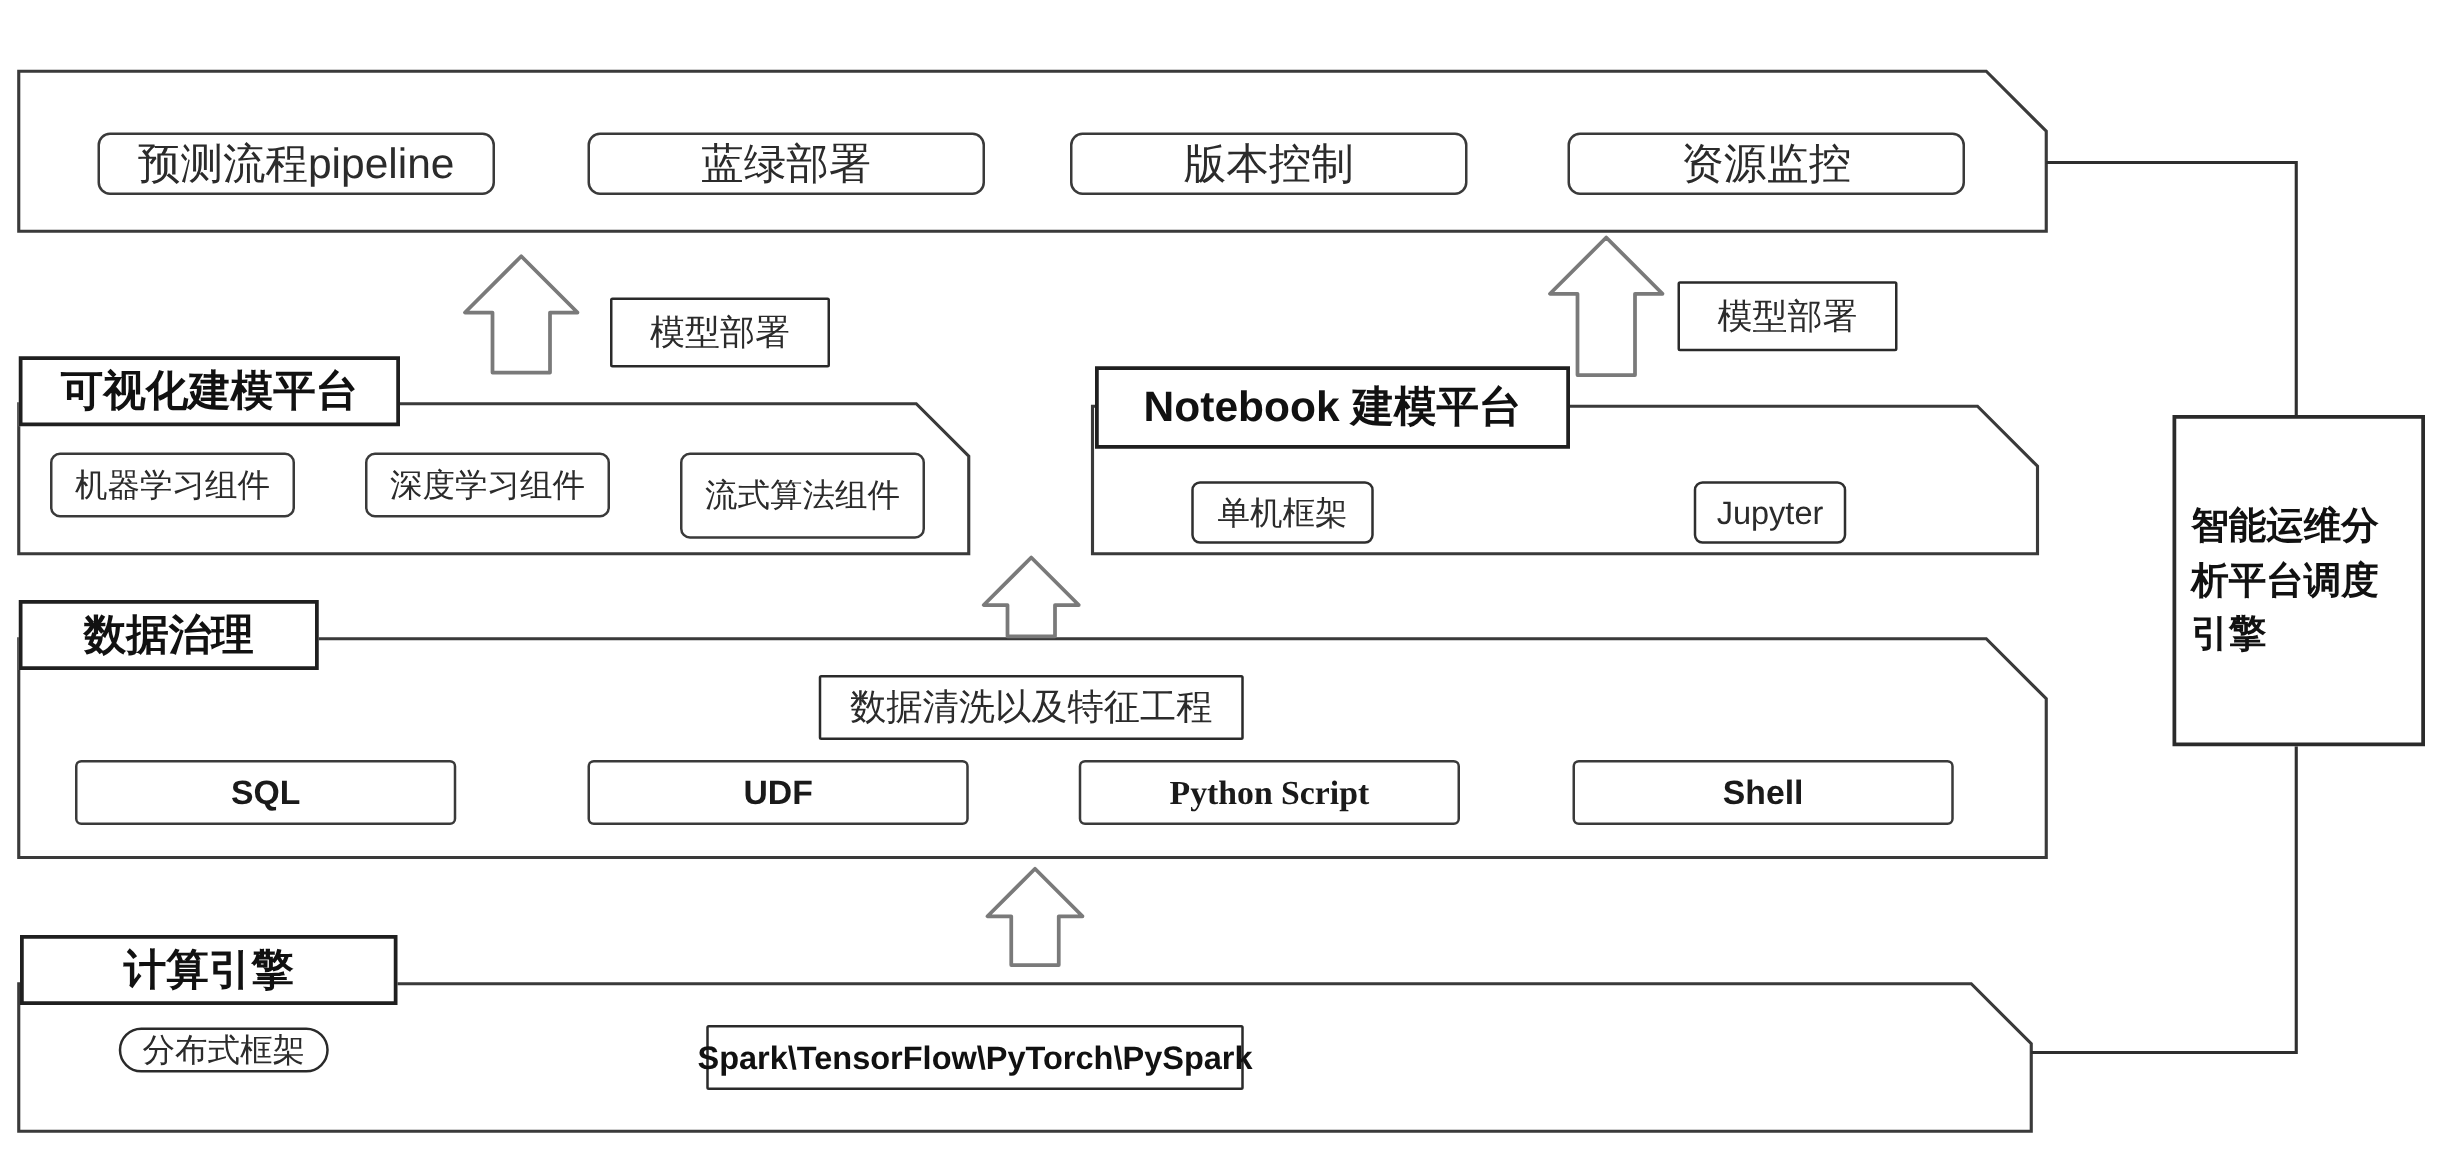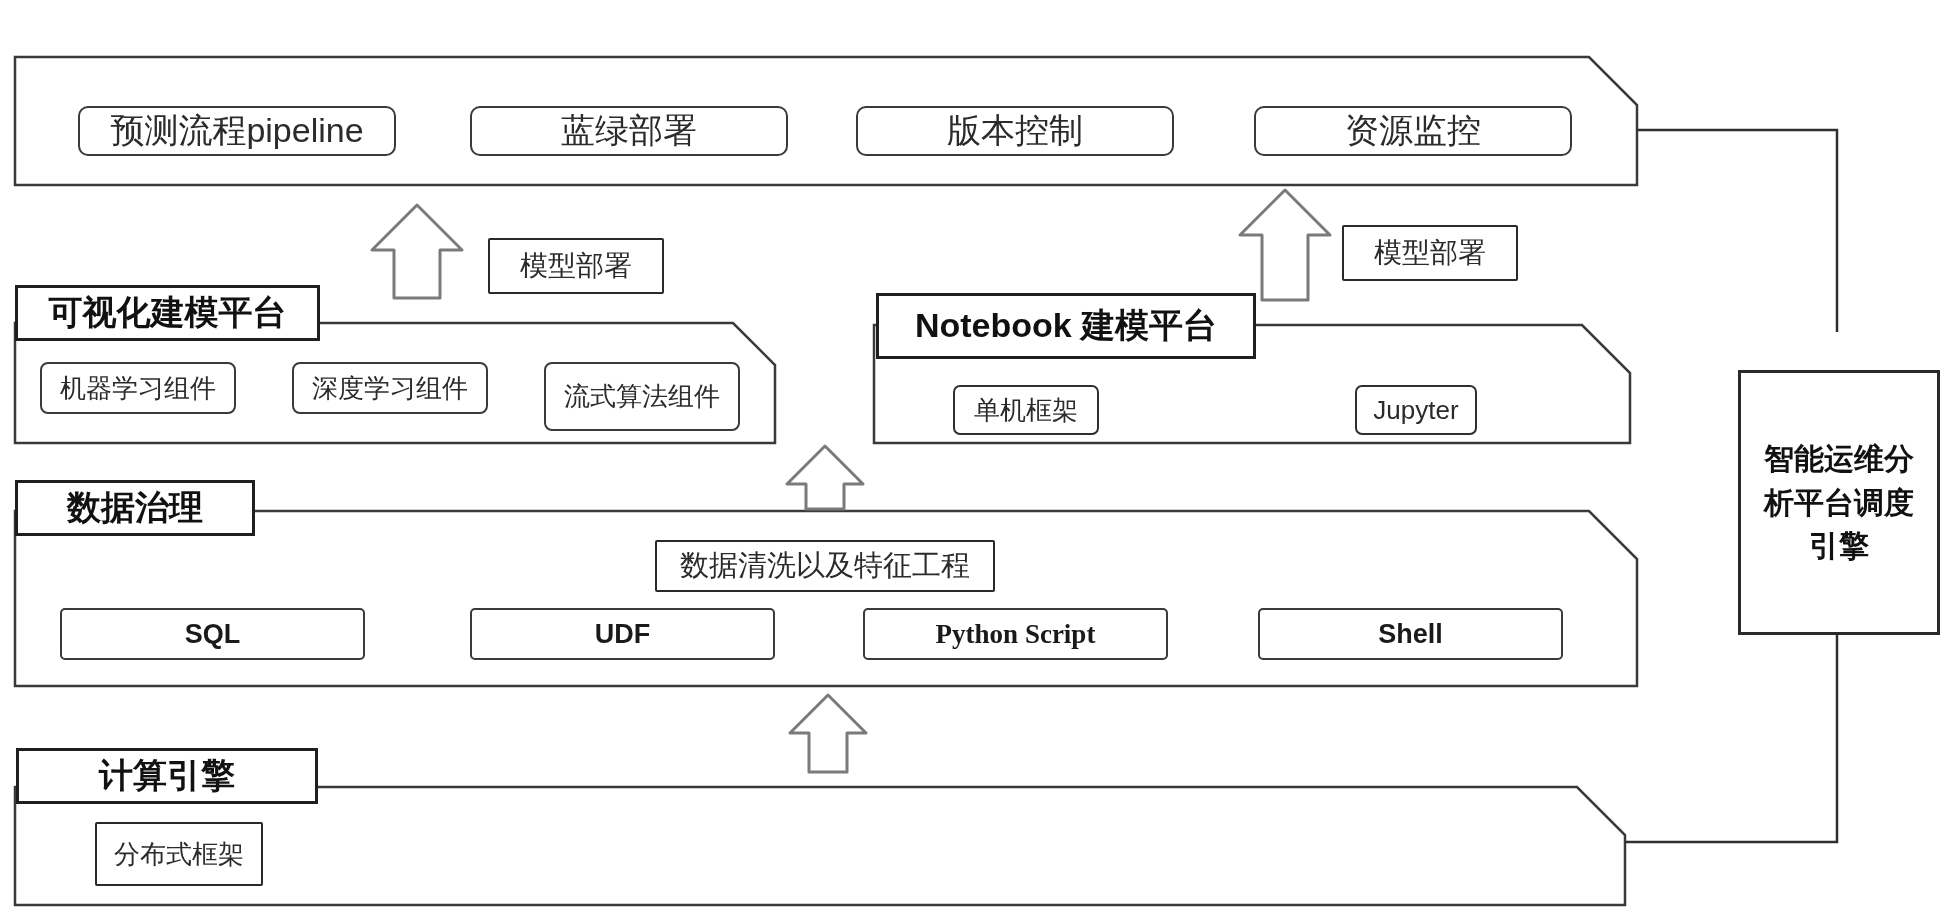--- a/index.html
+++ b/index.html
@@ -11,21 +11,21 @@
   .box{position:absolute;z-index:2;background:#ffffff;display:flex;align-items:center;justify-content:center;box-sizing:border-box;white-space:nowrap;}
   .titlebox{border:3px solid #1f1f1f;font-weight:bold;font-size:34px;color:#111;}
   .item-round{border:2px solid #3a3a3a;border-radius:10px;font-size:34px;color:#2b2b2b;}
   .item-comp{border:2px solid #3a3a3a;border-radius:8px;font-size:26px;color:#2b2b2b;}
   .item-sql{border:2px solid #3a3a3a;border-radius:5px;font-size:27px;font-weight:bold;color:#1a1a1a;}
   .lbl{border:2px solid #2a2a2a;border-radius:2px;font-size:28px;color:#2b2b2b;}
   .lbl-round{border:2px solid #2f2f2f;border-radius:7px;font-size:26px;color:#2b2b2b;}
   .lbl-bold{border:2px solid #2a2a2a;border-radius:2px;font-size:26px;font-weight:bold;color:#111;}
   .enginebox{
     border:3px solid #2a2a2a;font-weight:bold;font-size:30px;color:#111;
-    white-space:normal;text-align:center;line-height:1.45;padding:10px 12px;margin-top:38px;
+    white-space:normal;text-align:left;line-height:1.45;padding:10px 12px;
   }
 </style>
 </head>
 <body>
 
 <div class="canvas">
 
   <svg width="1955" height="920" viewBox="0 0 1955 920">
 
     <path d="M15,57 H1589 L1637,105 V185 H15 Z" fill="none" stroke="#3a3a3a" stroke-width="2.5"></path>
@@ -62,17 +62,18 @@
   <div class="box lbl-round" style="left:1355px;top:385px;width:122px;height:50px;">Jupyter</div>
 
   <div class="box titlebox" style="left:15px;top:480px;width:240px;height:56px;">数据治理</div>
   <div class="box lbl" style="left:655px;top:540px;width:340px;height:52px;font-size:29px;">数据清洗以及特征工程</div>
   <div class="box item-sql" style="left:60px;top:608px;width:305px;height:52px;">SQL</div>
   <div class="box item-sql" style="left:470px;top:608px;width:305px;height:52px;">UDF</div>
   <div class="box item-sql" style="left:863px;top:608px;width:305px;height:52px;font-family:Liberation Serif, serif;">Python Script</div>
   <div class="box item-sql" style="left:1258px;top:608px;width:305px;height:52px;">Shell</div>
 
   <div class="box titlebox" style="left:16px;top:748px;width:302px;height:56px;">计算引擎</div>
-  <div class="box lbl" style="left:95px;top:822px;width:168px;height:64px;font-size:26px;">分布式框架</div>
+  <div class="box lbl" style="left:95px;top:822px;width:168px;height:36px;font-size:26px;border-radius:24px;">分布式框架</div>
+  <div class="box lbl-bold" style="left:565px;top:820px;width:430px;height:52px;">Spark\TensorFlow\PyTorch\PySpark</div>
 
   <div class="box enginebox" style="left:1738px;top:332px;width:202px;height:265px;">智能运维分析平台调度引擎</div>
 
 </div>
 
 </body></html>

